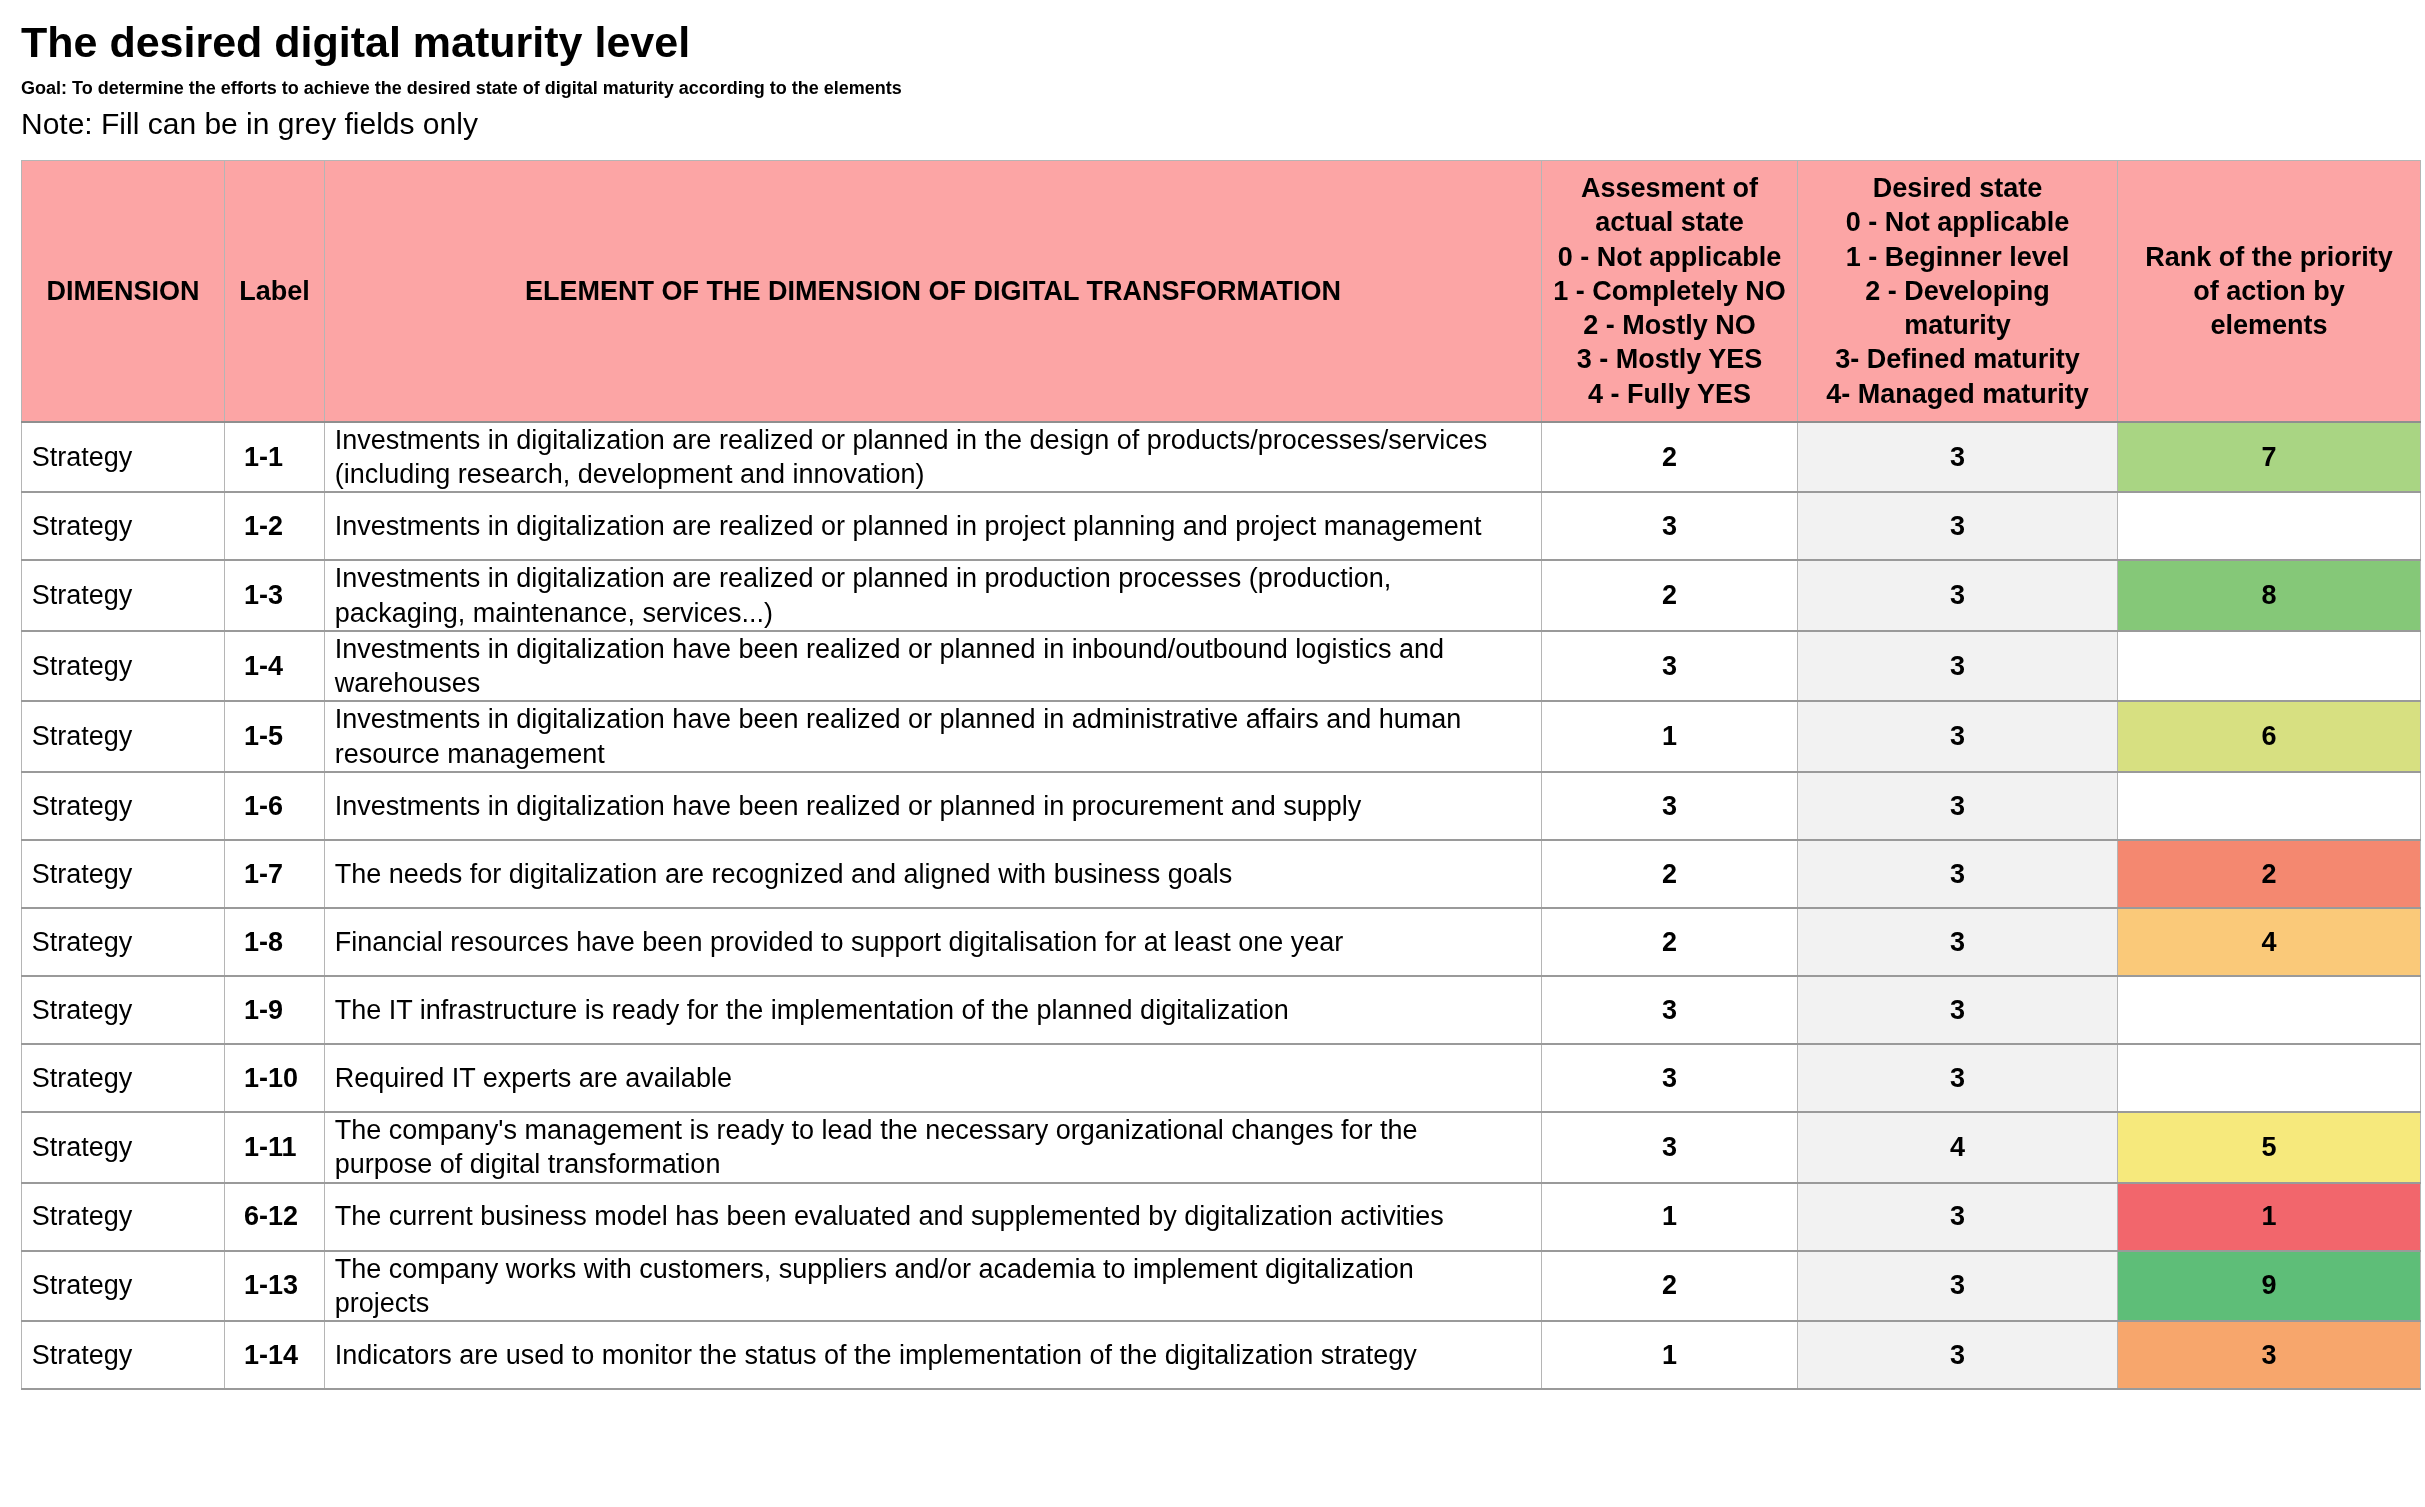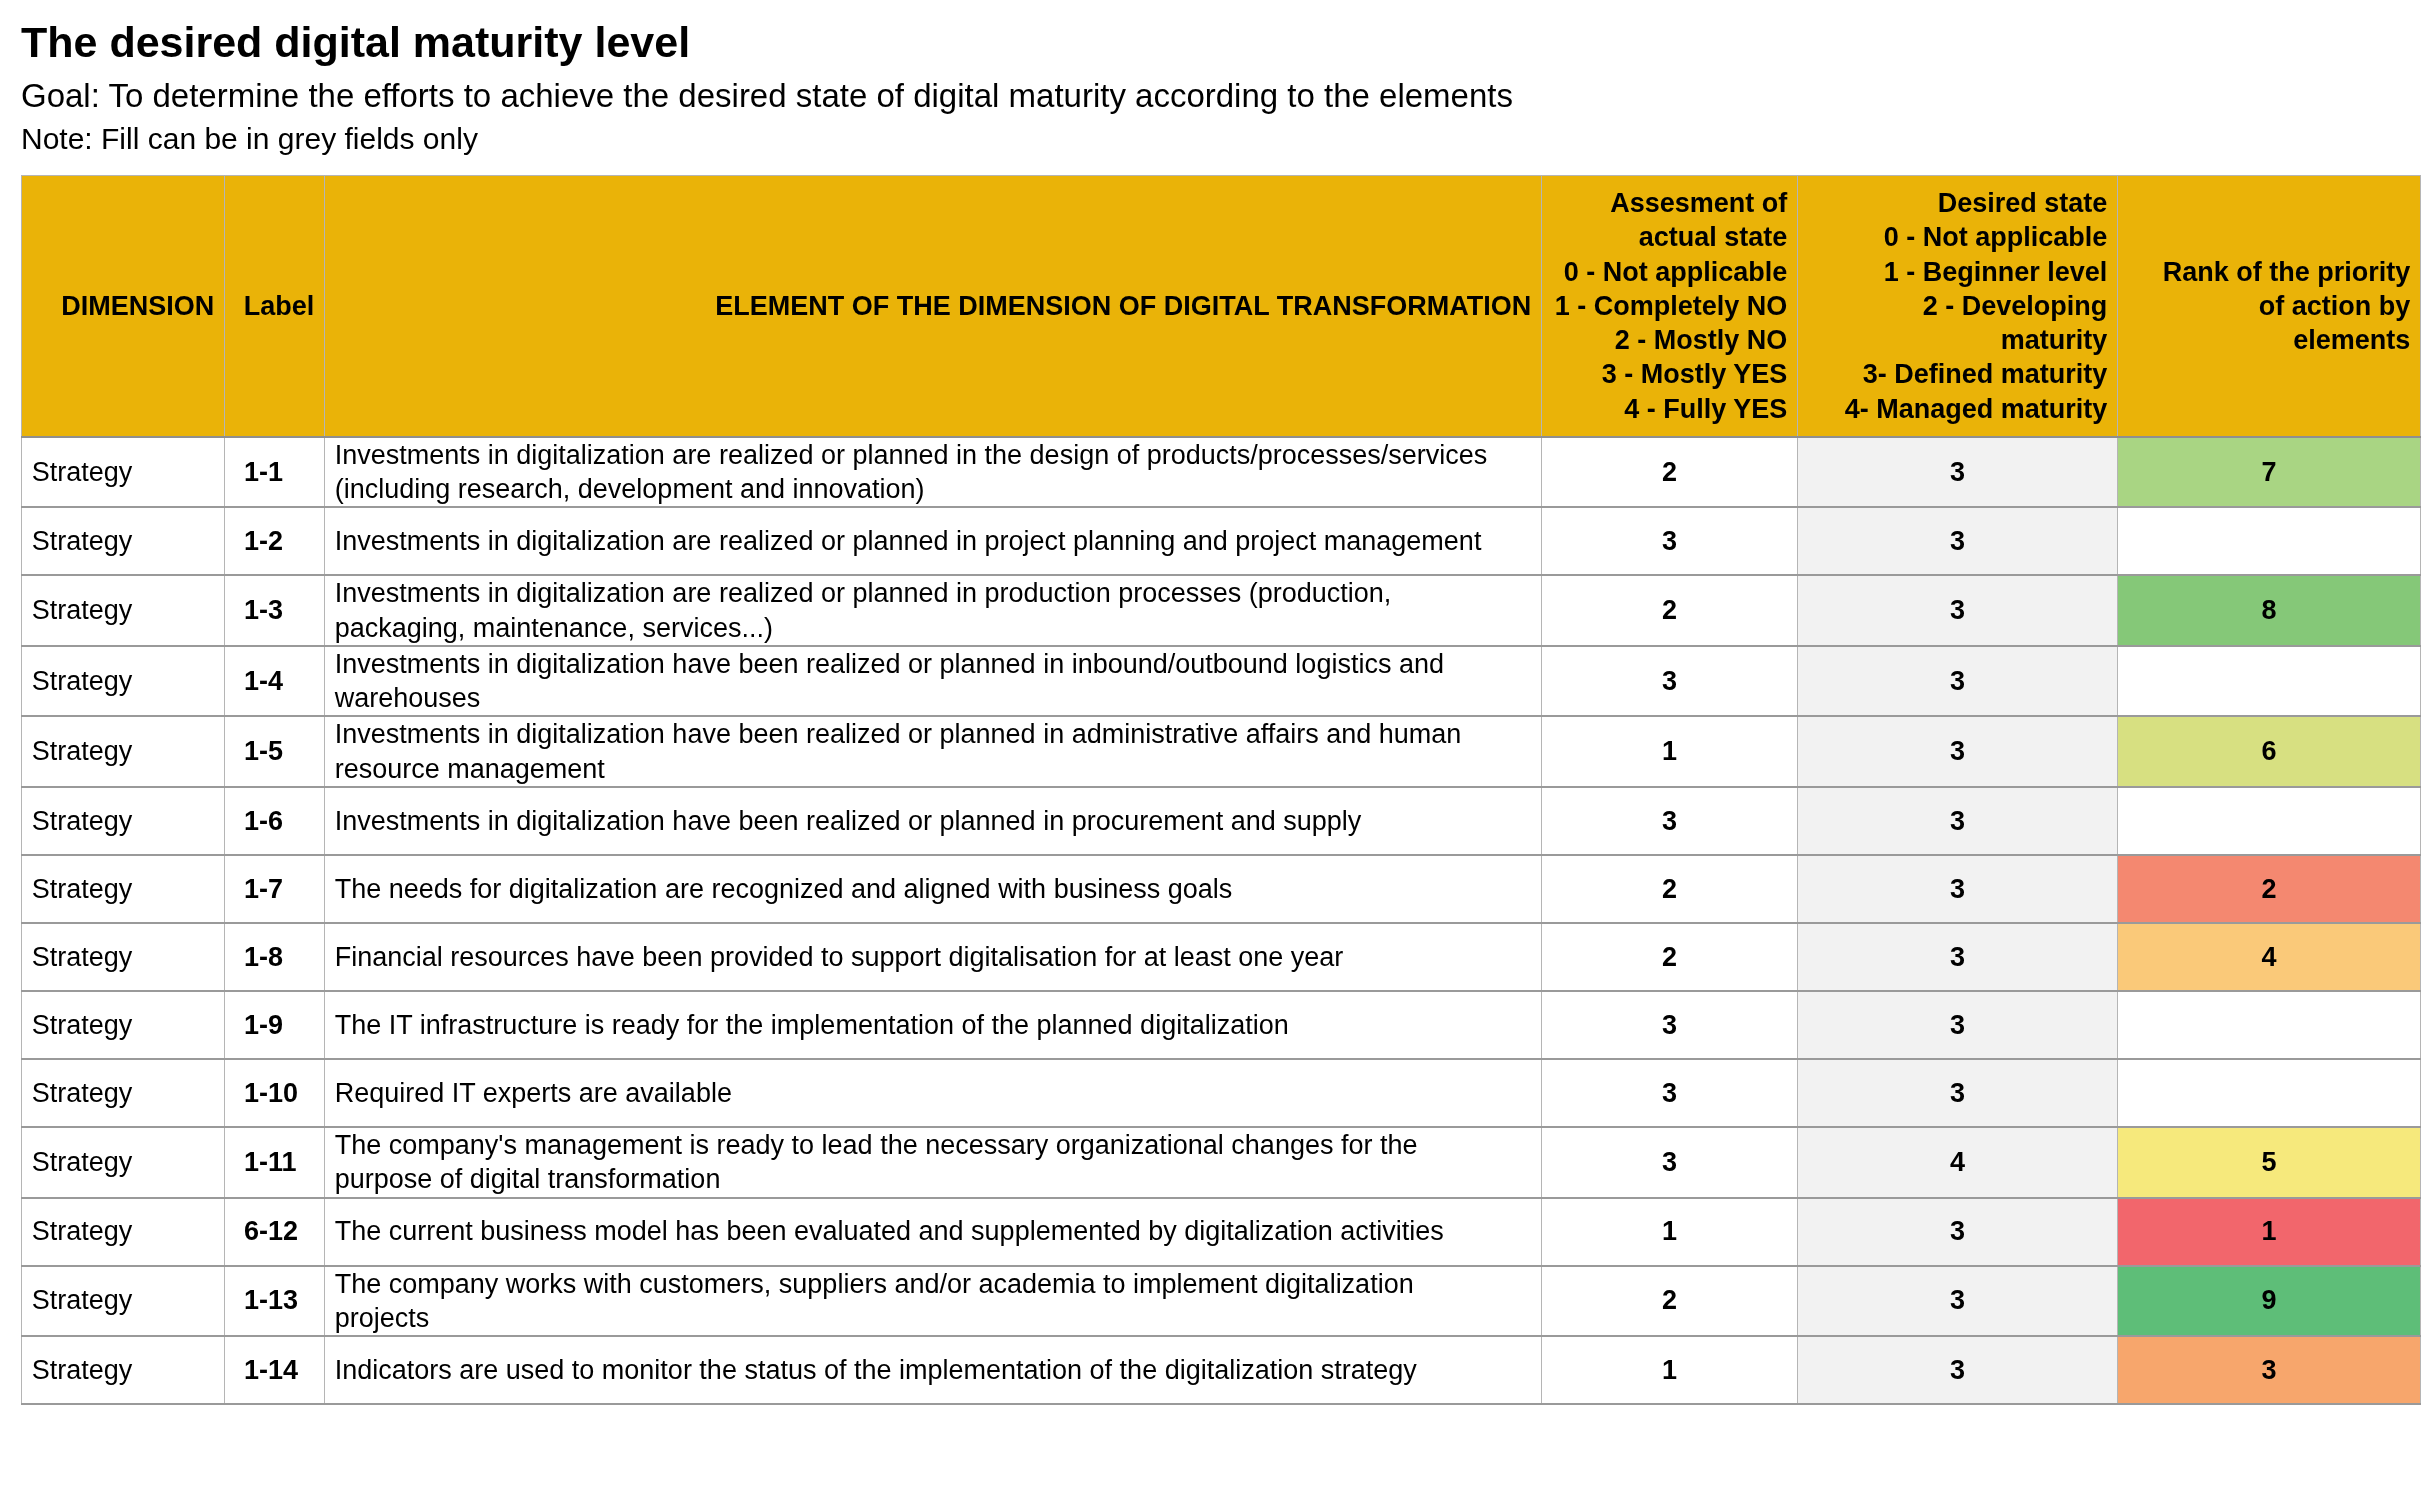--- a/index.html
+++ b/index.html
@@ -13,22 +13,22 @@
     overflow: hidden;
   }
   .doc-header { margin: 21px 0 0 21px; }
   .doc-title {
     font-size: 43px;
     font-weight: bold;
     line-height: 1.0;
     margin: 0;
   }
   .doc-goal {
-    font-size: 33px;
-    font-weight: normal;
+    font-size: 18px;
+    font-weight: bold;
     margin: 15.3px 0 0 0;
     line-height: 1.0;
   }
   .doc-note {
     font-size: 30px;
     font-weight: normal;
     margin: 12px 0 0 0;
     line-height: 1.0;
   }
   table.maturity {
@@ -41,24 +41,24 @@
   .maturity th, .maturity td {
     border: 1.4px solid #b5b5b5;
     border-bottom: 2.1px solid #9a9a9a;
     box-sizing: border-box;
   }
   .maturity thead tr { height: 261px; }
   .maturity tbody tr { height: 68px; }
   .maturity th {
     font-size: 27px;
     font-weight: bold;
-    text-align: right;
+    text-align: center;
     vertical-align: middle;
     padding: 0 9.7px;
-    background: #eab308;
+    background: #fca5a5;
     border-bottom: 2.1px solid #8f8f8f;
   }
   th.legend {
     white-space: pre-line;
     line-height: 1.27;
   }
   .maturity td {
     font-size: 27px;
     vertical-align: middle;
   }

